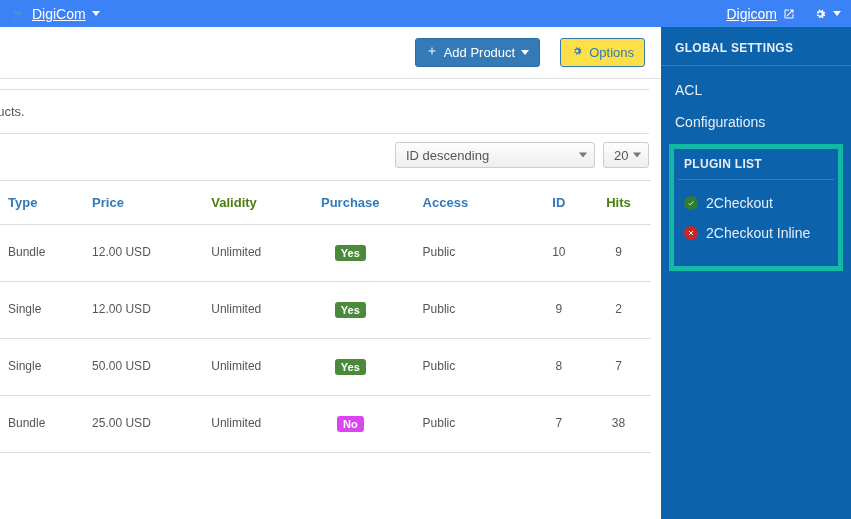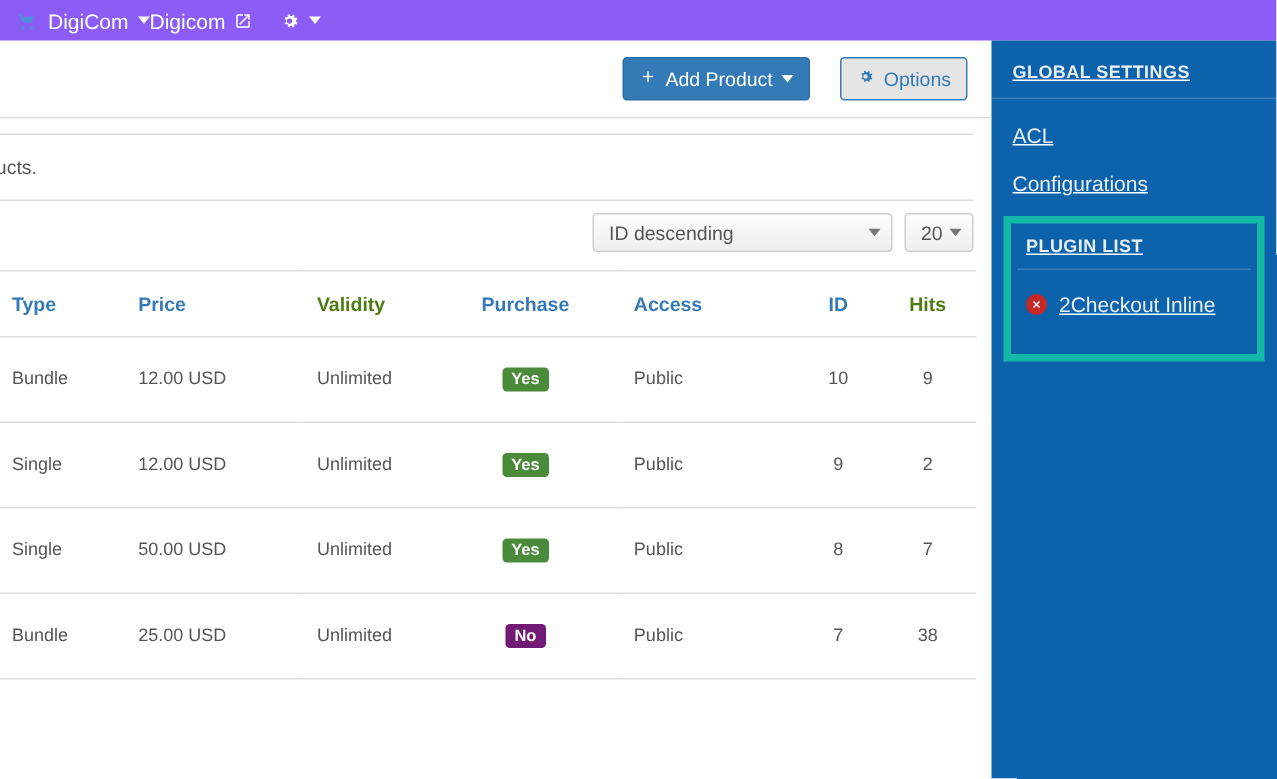--- a/index.html
+++ b/index.html
@@ -1,57 +1,57 @@
 <!DOCTYPE html>
 <html><head>
 <meta charset="utf-8">
 <style>
 * { box-sizing: border-box; margin: 0; padding: 0; }
 body { font-family: -apple-system, BlinkMacSystemFont, "Segoe UI", Arial, sans-serif; font-size: 13px; color: #333; background: #fff; width: 851px; height: 519px; overflow: hidden; position: relative; }
 
 
-.navbar { background: #8b5cf6; height: 27px; display: flex; align-items: center; padding: 0 10px; color: #fff; font-size: 14px; }
+.navbar { background: #3b82f6; height: 27px; display: flex; align-items: center; justify-content: space-between; padding: 0 10px; color: #fff; font-size: 14px; text-decoration: underline; }
 .navbar-left { display: flex; align-items: center; gap: 6px; }
 .navbar-right { display: flex; align-items: center; gap: 18px; }
 .nav-item { display: flex; align-items: center; gap: 6px; cursor: pointer; }
 .caret { width: 0; height: 0; border-left: 4px solid transparent; border-right: 4px solid transparent; border-top: 5px solid #fff; display: inline-block; vertical-align: middle; }
 .cart-icon { display: inline-flex; }
 .ext-icon { display: inline-flex; }
 .gear-icon { display: inline-flex; }
 
 
 .layout { display: flex; height: calc(519px - 27px); }
 .main { flex: 1; overflow: hidden; position: relative; }
-.sidebar { width: 190px; background: #0c62ab; color: #fff; padding: 14px 0; text-decoration: underline; }
+.sidebar { width: 190px; background: #0c62ab; color: #fff; padding: 14px 0; }
 
 
 .toolbar { height: 52px; border-bottom: 1px solid #e0e0e0; display: flex; justify-content: flex-end; align-items: center; padding: 0 16px; gap: 20px; }
 .btn { display: inline-flex; align-items: center; gap: 6px; padding: 6px 10px; border-radius: 3px; font-size: 13px; cursor: pointer; border: 1px solid transparent; }
 .btn-primary { background: #337ab7; color: #fff; border-color: #2e6da4; }
-.btn-outline { background: #e5e5e5; color: #337ab7; border: 1px solid #337ab7; }
+.btn-outline { background: #fde047; color: #337ab7; border: 1px solid #337ab7; }
 
 
 .content-box { border-top: 1px solid #ddd; border-bottom: 1px solid #ddd; padding: 14px 0 14px 0; margin: 10px 12px 0 -10px; color: #555; font-size: 13px; }
 
 .filter-row { display: flex; justify-content: flex-end; gap: 8px; padding: 8px 12px 12px 0; }
 .select { border: 1px solid #ccc; background: linear-gradient(#fdfdfd,#eee); border-radius: 3px; height: 26px; display: flex; align-items: center; padding: 0 22px 0 10px; font-size: 13px; color: #555; position: relative; cursor: pointer; }
 .select .sel-caret { position: absolute; right: 7px; top: 50%; transform: translateY(-50%); width: 0; height: 0; border-left: 4px solid transparent; border-right: 4px solid transparent; border-top: 5px solid #777; }
 .sort-select { width: 200px; }
 .page-select { width: 46px; }
 
 
 .table { width: 100%; border-collapse: collapse; margin-left: -10px; }
 .table th { text-align: left; padding: 14px 10px; border-top: 1px solid #ddd; border-bottom: 1px solid #ddd; font-weight: 600; font-size: 13px; }
 .table th.sortable { color: #337ab7; cursor: pointer; }
 .table th.plain { color: #4d7c0f; }
 .table td { padding: 20px 10px; border-bottom: 1px solid #ddd; font-size: 12px; color: #555; vertical-align: top; }
 .table td.center { text-align: center; }
 .badge { display: inline-block; padding: 2px 6px; border-radius: 3px; font-size: 11px; color: #fff; font-weight: 600; }
 .badge-yes { background: #4b8a3a; }
-.badge-no { background: #701a75; }
+.badge-no { background: #d946ef; }
 
 
 .sidebar h4 { font-size: 12px; font-weight: 700; color: #e8eef5; padding: 0 14px 10px; letter-spacing: 0.3px; }
 .sidebar .divider { height: 1px; background: rgba(255,255,255,0.18); margin: 0 0 8px 0; }
 .sidebar a { display: block; padding: 8px 14px; color: #e8eef5; text-decoration: none; font-size: 14px; cursor: pointer; }
 .plugin-box { border: 5px solid #14b8a6; margin: 6px 8px 0 8px; padding: 8px 4px 18px 4px; }
 .plugin-box h4 { padding: 0 6px 8px; font-size: 12px; }
 .plugin-item { display: flex; align-items: center; gap: 8px; padding: 7px 6px; font-size: 14px; color: #e8eef5; cursor: pointer; }
 .status-dot { width: 14px; height: 14px; border-radius: 50%; display: inline-flex; align-items: center; justify-content: center; flex-shrink: 0; }
 .status-on { background: #2e7d32; }
@@ -187,20 +187,28 @@
     <h4>GLOBAL SETTINGS</h4>
     <div class="divider"></div>
     <a>ACL</a>
     <a>Configurations</a>
 
     <div class="plugin-box">
       <h4>PLUGIN LIST</h4>
       <div class="divider"></div>
       <div id="plugin-list">
           <div class="plugin-item">
+            <span class="status-dot status-on">
+              <svg viewBox="0 0 24 24" fill="#fff">
+                <path d="M9 16.2l-3.5-3.5L4 14.2 9 19l11-11-1.5-1.4z"></path>
+              </svg>
+            </span>
+            <span>2Checkout</span>
+          </div>
+          <div class="plugin-item">
             <span class="status-dot status-off">
               <svg viewBox="0 0 24 24" fill="#fff">
                 <path d="M18 6L6 18M6 6l12 12" stroke="#fff" stroke-width="3"></path>
               </svg>
             </span>
             <span>2Checkout Inline</span>
           </div>
         </div>
     </div>
   </div>

